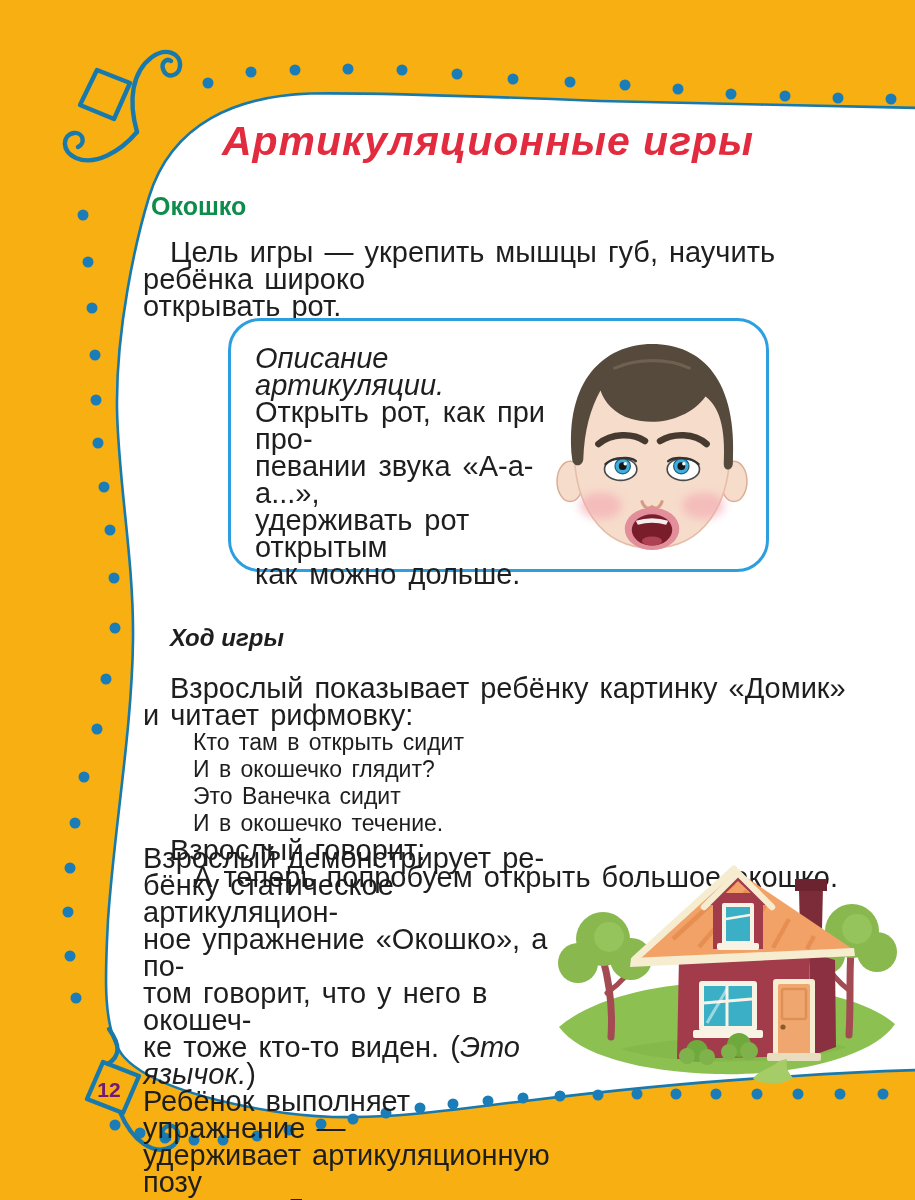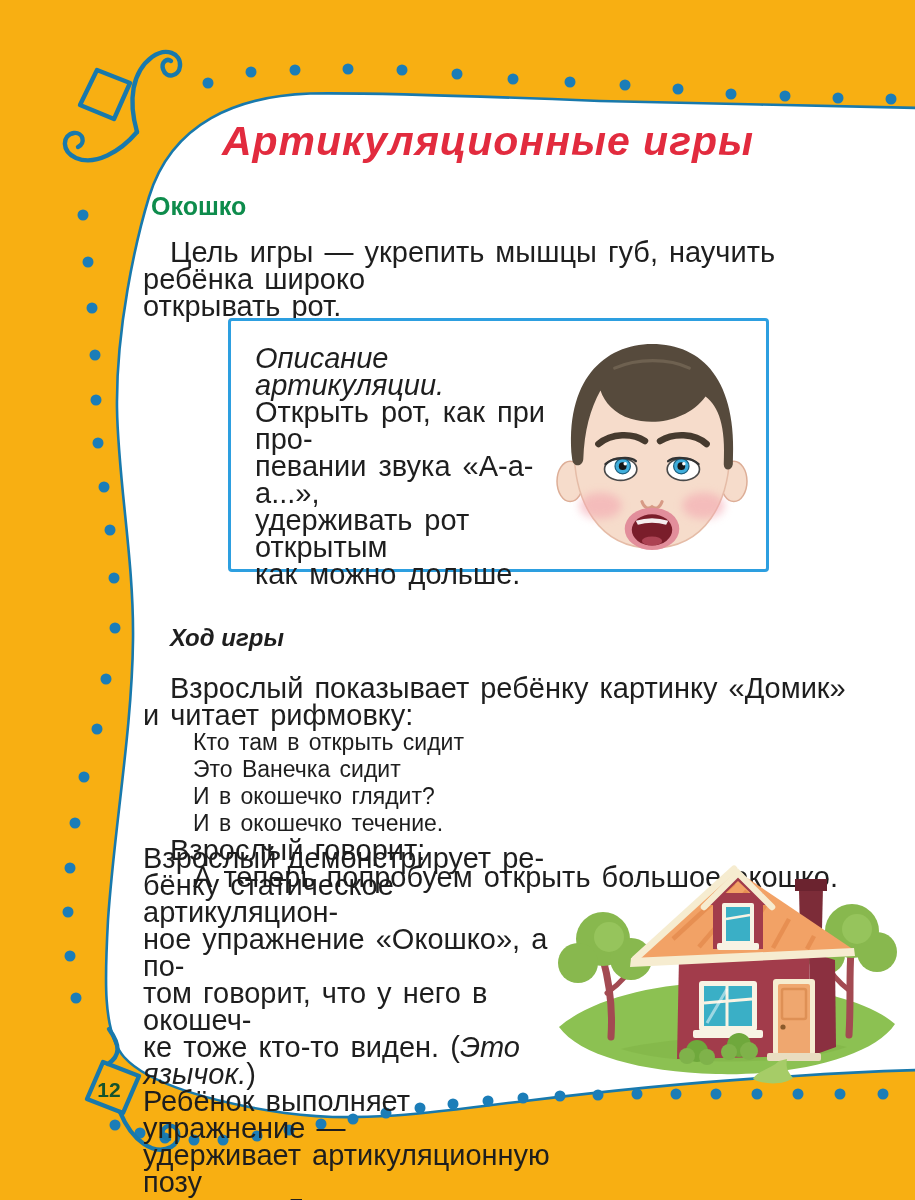--- a/index.html
+++ b/index.html
@@ -32,40 +32,40 @@
   .subtitle{
     position:absolute;left:8px;top:192px;width:690px;margin:0;text-align:left;
     font-size:25px;font-weight:700;color:var(--subtitle-green);
   }
   p{margin:0;}
   .body-text{font-size:29px;line-height:27px;word-spacing:3px;white-space:pre-line;}
   .goal{position:absolute;left:0;top:239px;width:715px;text-indent:27px;}
 
   .desc-box{
     position:absolute;left:85px;top:318px;width:541px;height:254px;
-    border:3.2px solid var(--box-blue);border-radius:4px;background:#fff;
+    border:3.2px solid var(--box-blue);border-radius:32px;background:#fff;
     display:flex;box-sizing:border-box;
   }
   .desc-text{padding:24px 0 0 24px;width:318px;word-spacing:4px;}
   .italic{font-style:italic;}
   .face-wrap{position:absolute;right:18px;top:8px;width:192px;height:234px;}
 
   .flow{position:absolute;left:0;top:600px;width:733px;}
   .flow-heading{font-size:24px;line-height:27px;font-weight:700;font-style:italic;margin-left:27px;}
   .indent1{text-indent:27px;}
   .indent2{margin-left:50px;}
   .rhyme-line{font-size:23px;line-height:27px;word-spacing:3px;margin-left:50px;}
 
   .bottom{position:absolute;left:0;top:845px;width:733px;}
   .closing{width:420px;}
   .house-wrap{position:absolute;left:408px;top:-14px;width:350px;height:256px;}
 
   .page-num{
     position:absolute;left:88px;top:1078px;width:42px;text-align:center;
-    font-size:21px;font-weight:700;color:#14532d;
+    font-size:21px;font-weight:700;color:#701a75;
   }
 </style>
 </head>
 <body>
 
 <div class="page">
 
   <svg class="bg-svg" viewBox="0 0 915 1200" aria-hidden="true">
     <path class="blob" d="M 920,108
       C 820,105 700,104 600,101
@@ -207,22 +207,22 @@
         </g>
       </svg>
     </div>
 
     <div class="flow">
       <h3 class="flow-heading">Ход игры</h3>
       <p class="body-text indent1">Взрослый показывает ребёнку картинку «Домик»
 и читает рифмовку:</p>
       <div>
           <div class="rhyme-line">Кто там в открыть сидит</div>
+          <div class="rhyme-line">И в окошечко глядит?</div>
           <div class="rhyme-line">Это Ванечка сидит</div>
-          <div class="rhyme-line">И в окошечко глядит?</div>
           <div class="rhyme-line">И в окошечко течение.</div>
         </div>
       <p class="body-text indent1">Взрослый говорит:</p>
       <p class="body-text indent2">А теперь попробуем открыть большое окошко.</p>
     </div>
 
     <div class="bottom">
       <p class="body-text closing"><span>Взрослый демонстрирует ре-
 бёнку статическое артикуляцион-
 ное упражнение «Окошко», а по-

